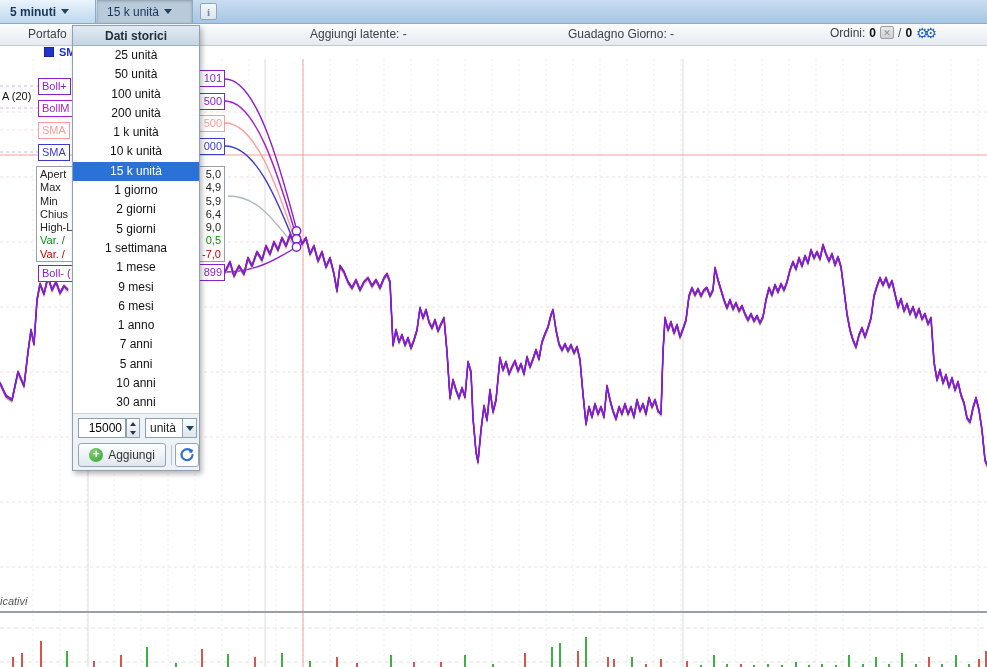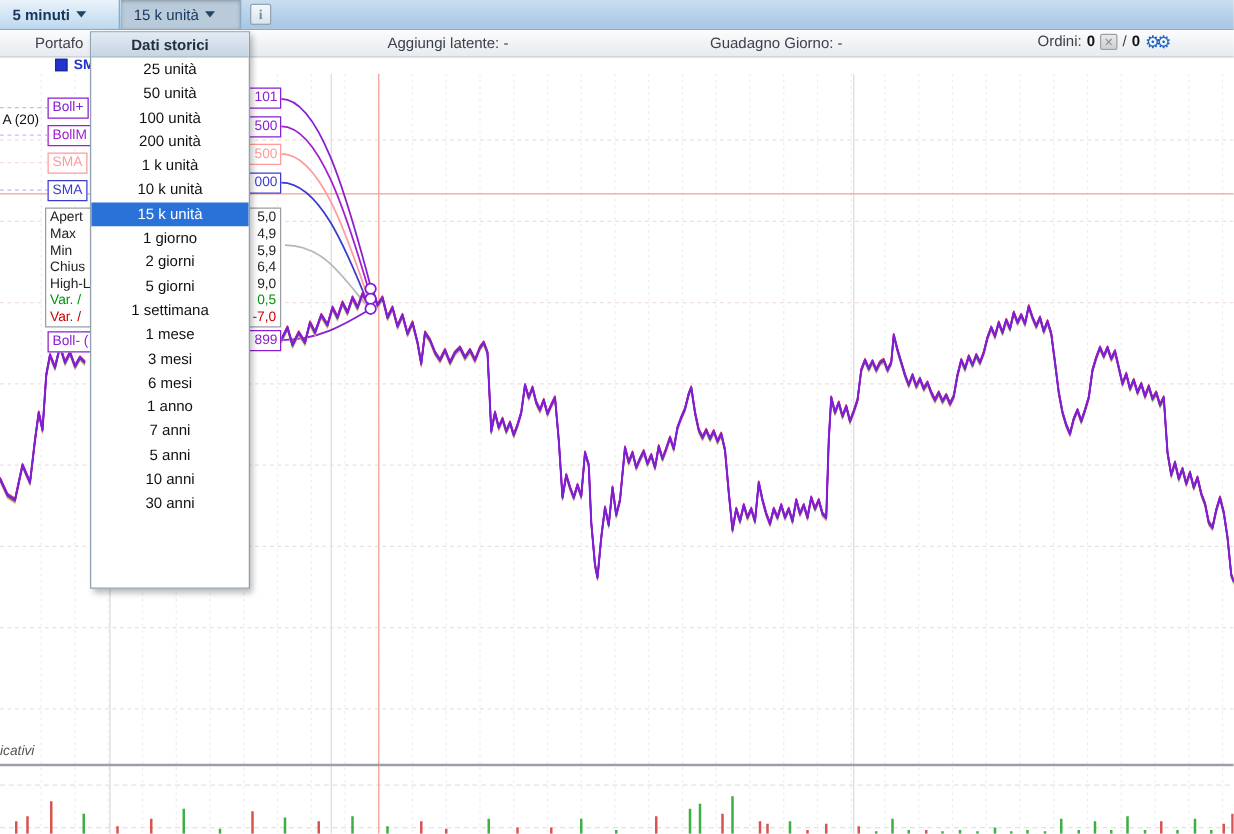--- a/index.html
+++ b/index.html
@@ -20,21 +20,21 @@
   #btn-info{left:200px;top:3px;width:17px;height:17px;background:linear-gradient(#f4f8fb,#d9e4ee);
     border:1px solid #93a5b5;border-radius:2px;display:flex;align-items:center;justify-content:center;
     color:#7a8894;font-weight:bold;font-family:"Liberation Serif",serif;font-size:11px;cursor:pointer;box-sizing:border-box;}
   
   #infobar{left:0;top:24px;width:987px;height:21px;background:linear-gradient(#fbfcfd,#e6ebf0);
     border-bottom:1px solid #c3c9cf;z-index:5;color:#3c4248;font-size:12px;}
   #infobar .lbl{color:#3c4248;}
   #portfolio-frag{left:28px;top:3px;}
   #gain-latent{left:310px;top:3px;}
   #gain-day{left:568px;top:3px;}
-  #orders{left:830px;top:2px;display:flex;align-items:center;gap:4px;}
+  #orders{left:830px;top:2px;display:flex;gap:4px;}
   #orders b{font-weight:bold;color:#111;}
   .mini-icon{width:14px;height:13px;border:1px solid #9aa0a6;border-radius:2px;
     background:linear-gradient(#e9e9e9,#cfcfcf);color:#8b9196;font-size:9px;line-height:12px;
     text-align:center;box-sizing:border-box;cursor:pointer;}
   #gears-icon{color:#1f63c0;font-size:14px;line-height:14px;cursor:pointer;letter-spacing:-4px;}
   
   #legendrow{left:0;top:45px;width:987px;height:14px;background:#fff;z-index:2;font-size:11px;}
   #legend-frag{left:2px;top:1px;color:#111;margin-top:44px;}
   #legend-swatch{left:44px;top:2px;width:10px;height:10px;background:#2233cc;border:1px solid #1a27a0;box-sizing:border-box;}
   #legend-series{left:59px;top:1px;color:#2233cc;font-weight:bold;}
@@ -308,21 +308,47 @@
       <div class="dd-item">100 unità</div>
       <div class="dd-item">200 unità</div>
       <div class="dd-item">1 k unità</div>
       <div class="dd-item">10 k unità</div>
       <div class="dd-item selected">15 k unità</div>
       <div class="dd-item">1 giorno</div>
       <div class="dd-item">2 giorni</div>
       <div class="dd-item">5 giorni</div>
       <div class="dd-item">1 settimana</div>
       <div class="dd-item">1 mese</div>
-      <div class="dd-item">3 mesi</div>
+      <div class="dd-item">9 mesi</div>
       <div class="dd-item">6 mesi</div>
       <div class="dd-item">1 anno</div>
       <div class="dd-item">7 anni</div>
       <div class="dd-item">5 anni</div>
       <div class="dd-item">10 anni</div>
       <div class="dd-item">30 anni</div>
     </div>
+  <div id="dd-footer">
+    <input id="qty-input" value="15000" style="">
+    <div id="qty-spinner">
+      <div>
+          <span class="tri-up"></span>
+        </div>
+      <div>
+          <span class="tri-dn"></span>
+        </div>
+    </div>
+    <div id="unit-select">unità</div>
+    <div id="unit-arrow">
+        <span class="caret"></span>
+      </div>
+    <div id="add-btn">
+      <span id="plus-icon">+</span>
+      <span>Aggiungi</span>
+    </div>
+    <div id="dd-divider"></div>
+    <div id="refresh-btn">
+      <svg width="18" height="18" viewBox="0 0 18 18">
+        <path d="M 13.5 5.5 A 5.5 5.5 0 1 0 14.5 9" fill="none" stroke="#2e6fd0" stroke-width="2.2" stroke-linecap="round"></path>
+        <path d="M 10.5 2.2 L 15.6 4.0 L 11.8 7.6 Z" fill="#2e6fd0"></path>
+      </svg>
+    </div>
+  </div>
 </div>
 
 </body></html>

